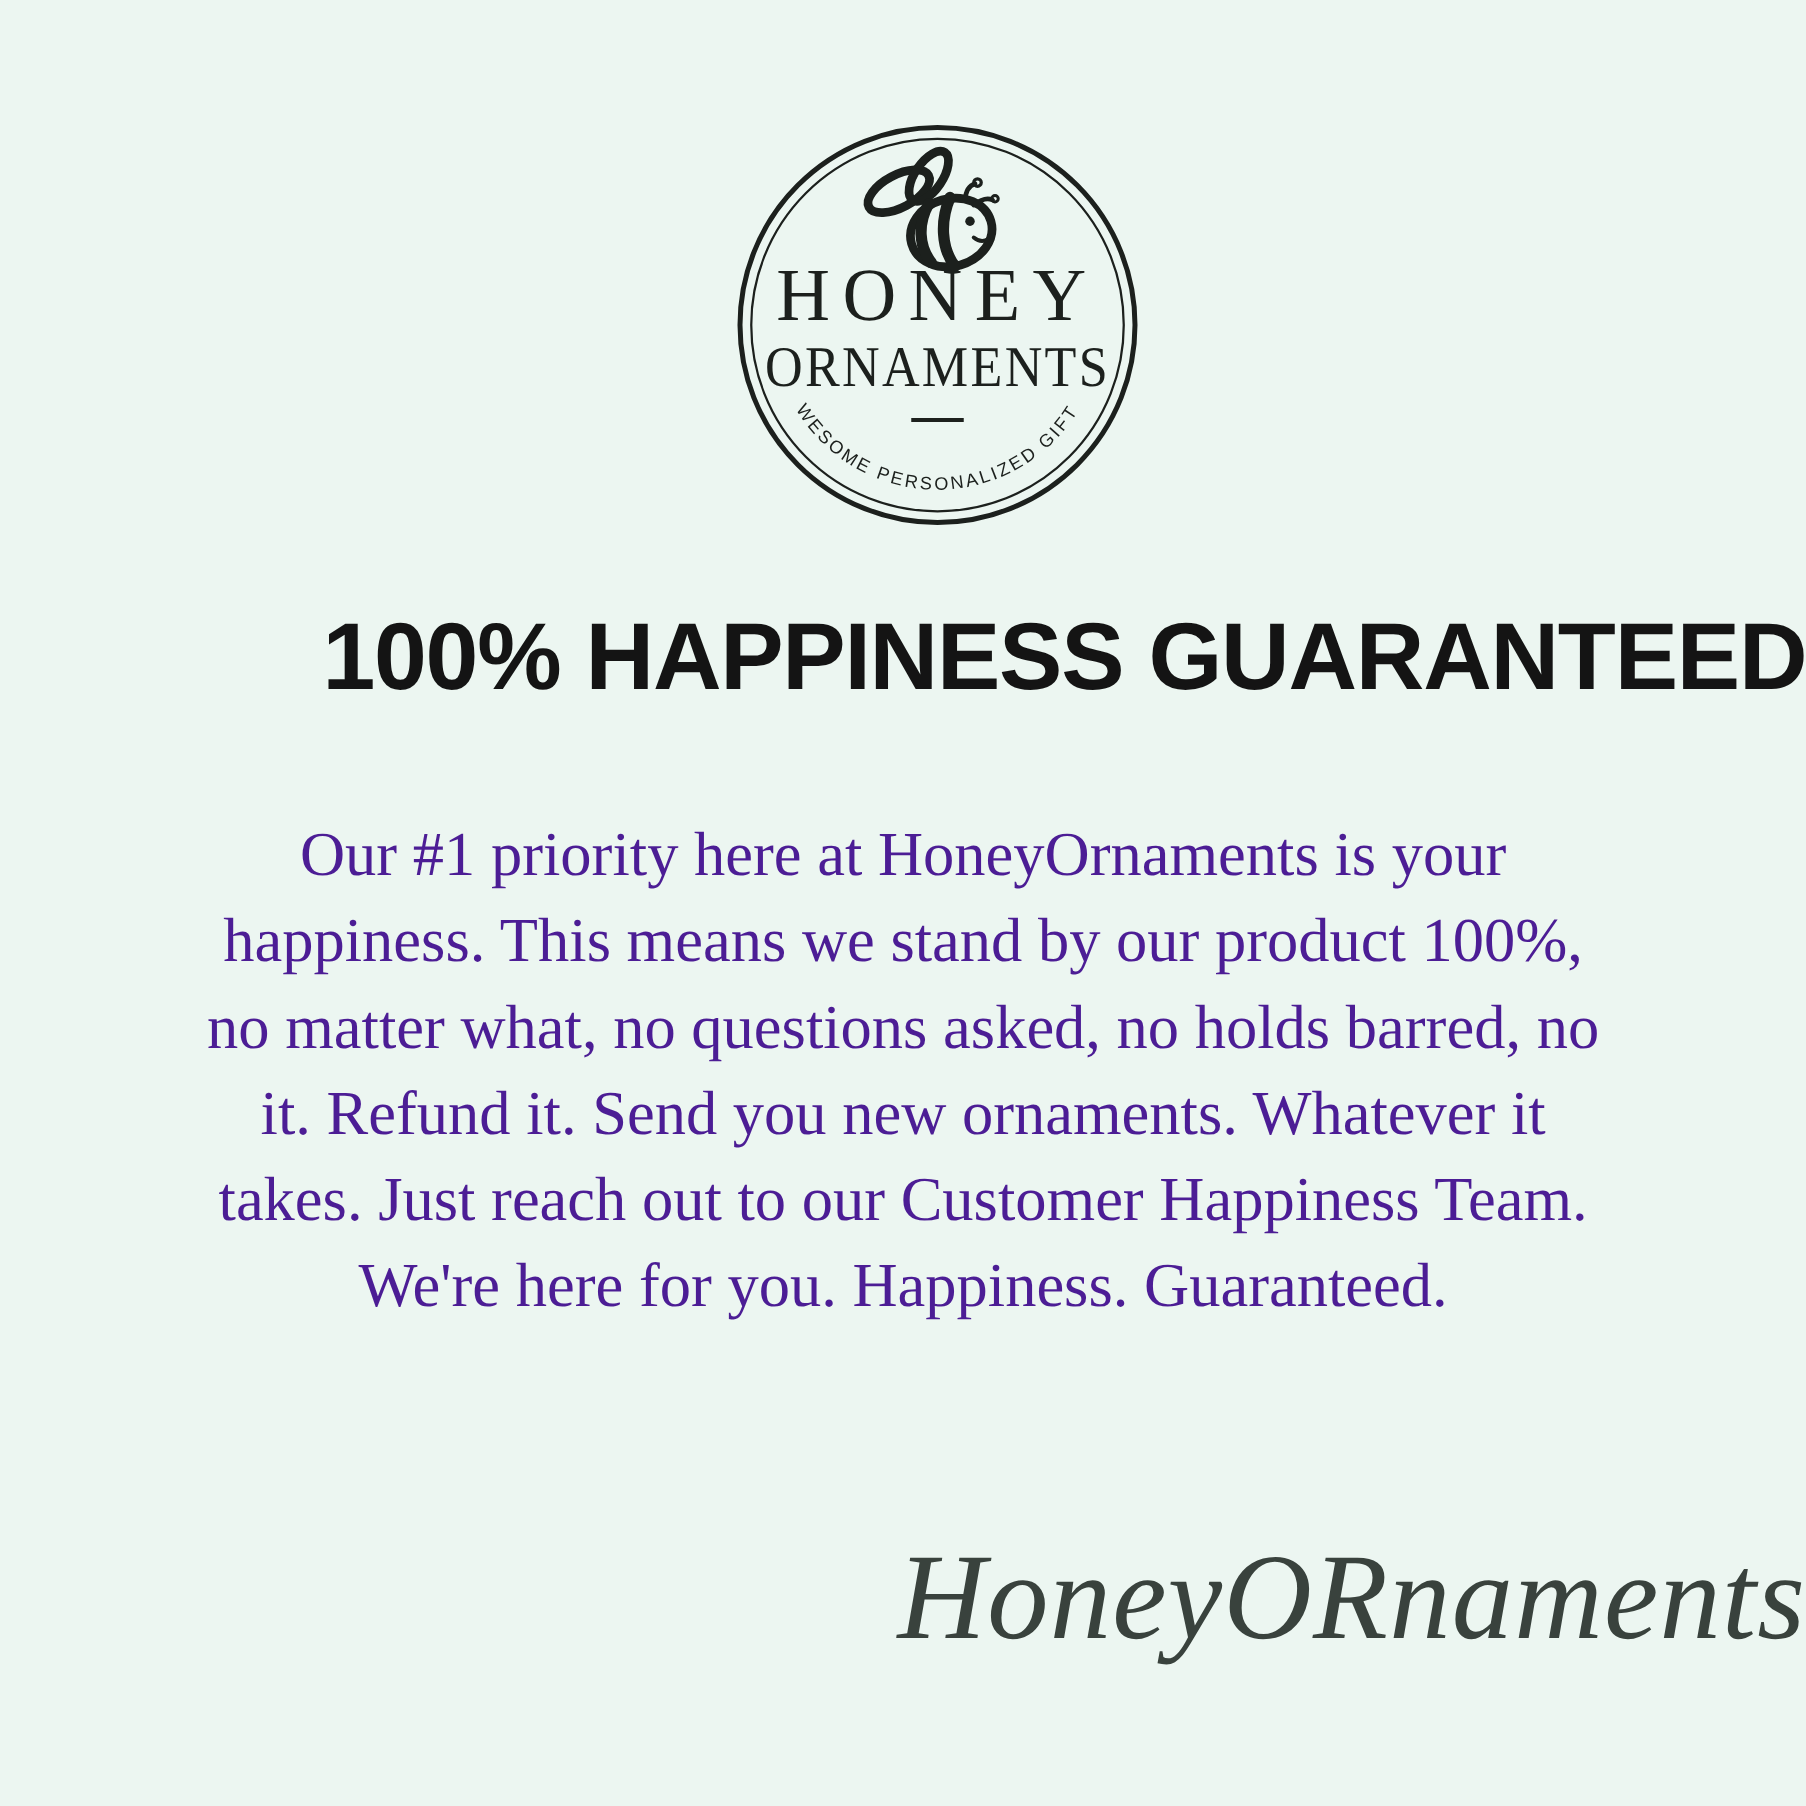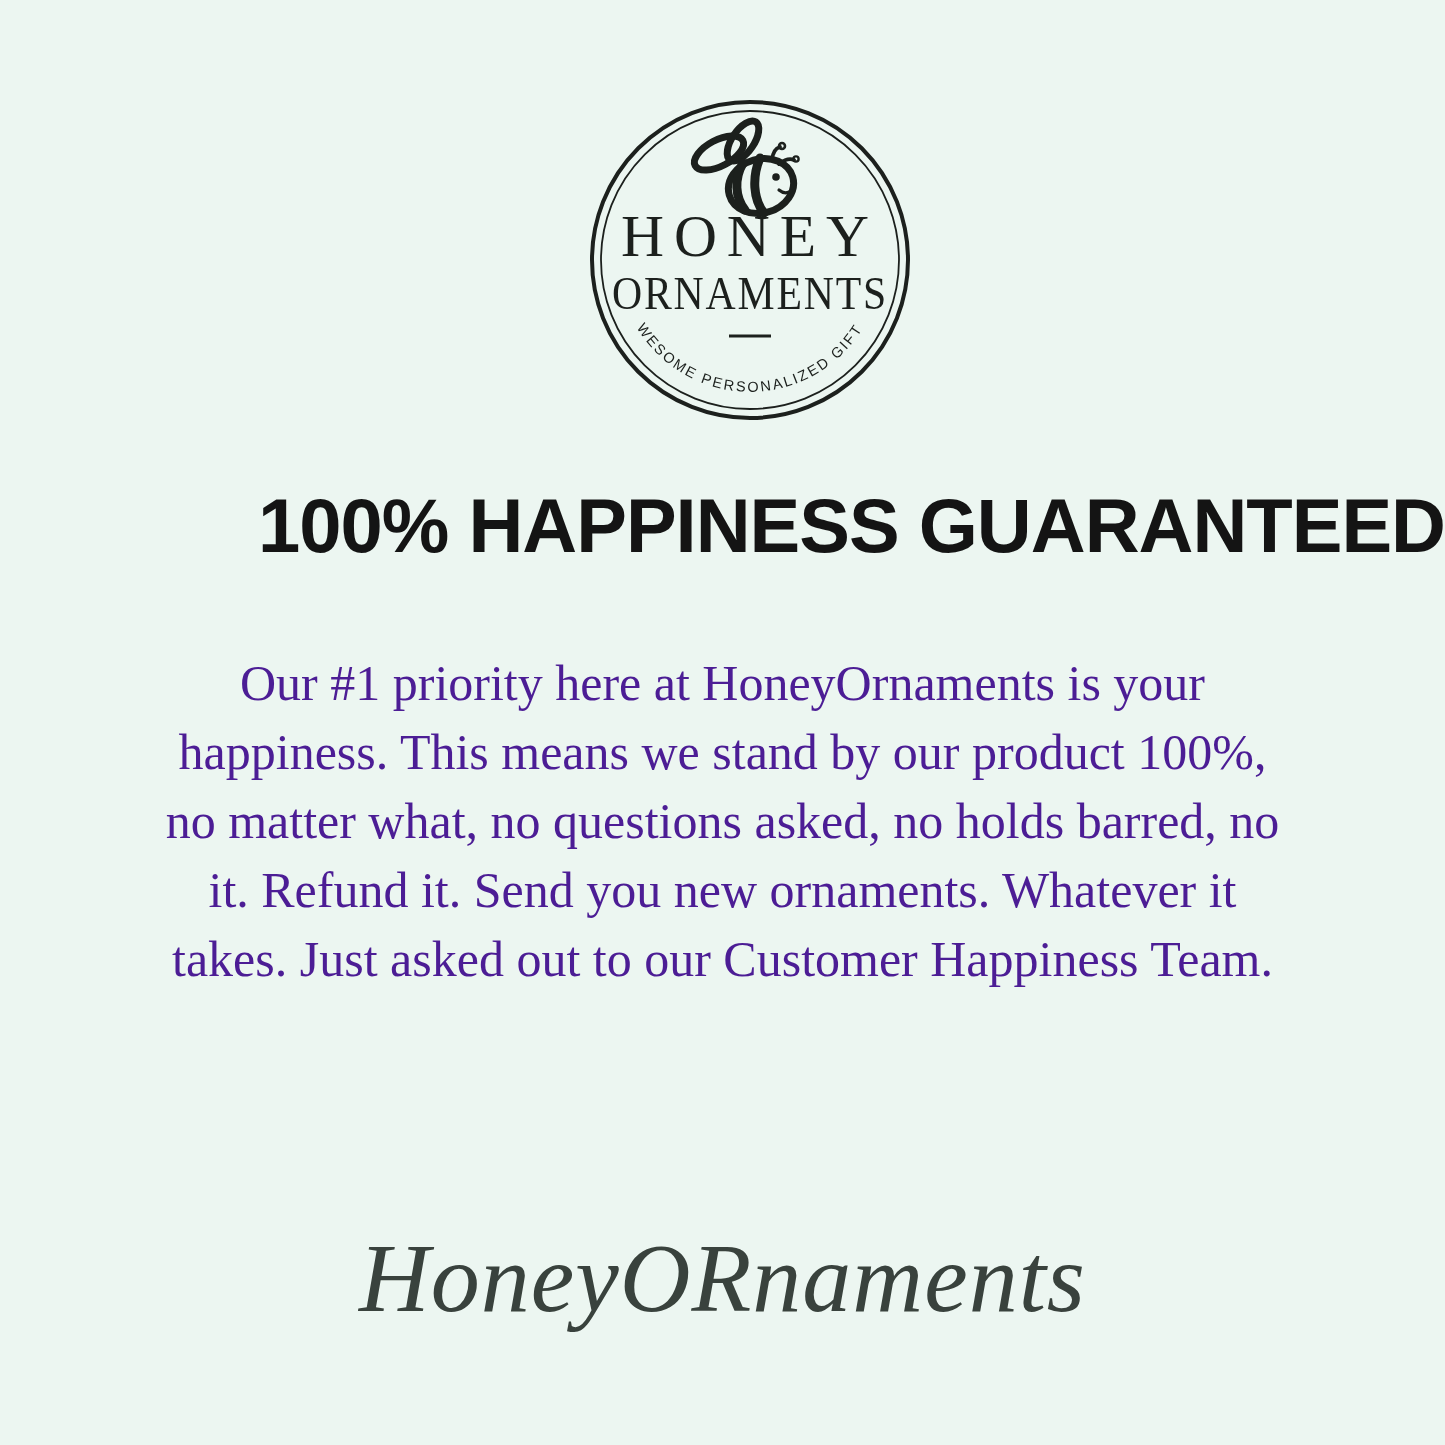--- a/index.html
+++ b/index.html
@@ -69,21 +69,21 @@
     line-height: 69px;
   }
   .guarantee-text .line {
     white-space: nowrap;
   }
   .signature {
     position: absolute;
     top: 1222px;
     left: 0;
     width: 100%;
-    text-align: center;
+    text-align: right;
     font-family: "Liberation Serif", serif;
     font-style: italic;
     font-weight: 400;
     font-size: 98px;
     letter-spacing: 1px;
     color: #39423d;
     white-space: nowrap;
   }
 </style>
 </head>
@@ -131,18 +131,19 @@
     </svg>
   </div>
 
   <div class="headline">100% HAPPINESS GUARANTEED</div>
 
   <div class="guarantee-text">
     <div class="line">Our #1 priority here at HoneyOrnaments is your</div>
     <div class="line">happiness. This means we stand by our product 100%,</div>
     <div class="line">no matter what, no questions asked, no holds barred, no</div>
     <div class="line">it. Refund it. Send you new ornaments. Whatever it</div>
-    <div class="line">takes. Just asked out to our Customer Happiness Team.</div>
+    <div class="line">takes. Just reach out to our Customer Happiness Team.</div>
+    <div class="line">We're here for you. Happiness. Guaranteed.</div>
   </div>
 
   <div class="signature">HoneyORnaments</div>
 
 </div>
 
 </body></html>

